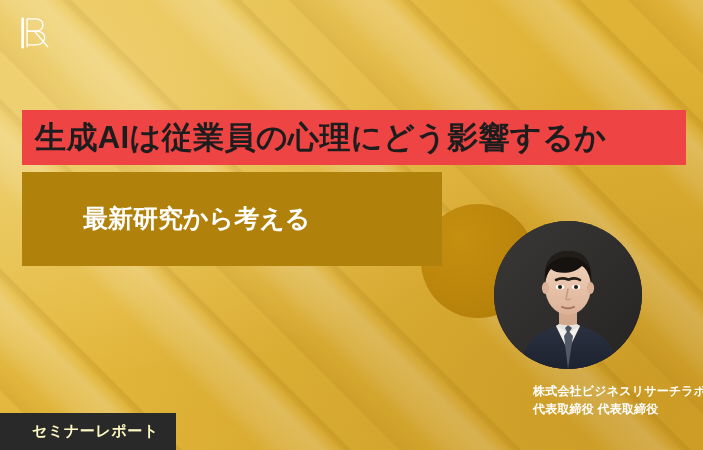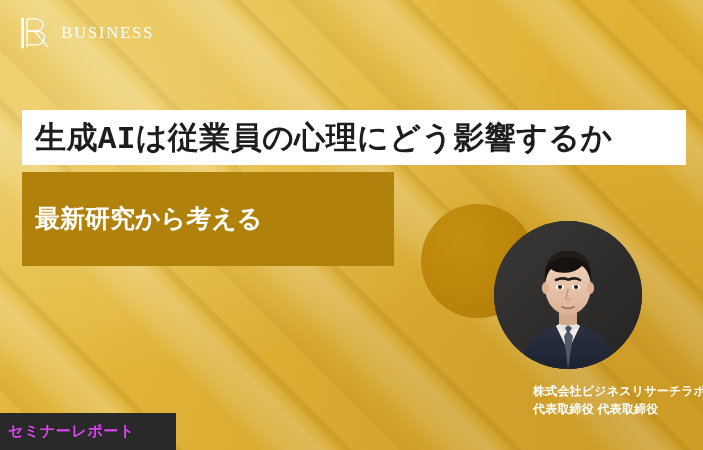--- a/index.html
+++ b/index.html
@@ -100,43 +100,43 @@
     overflow: hidden;
     background: #302E2C;
   }
   .portrait { position:absolute; inset:0; }
 
   
   .title-bar {
     position: absolute;
     left: 22px; top: 110px;
     width: 664px; height: 55px;
-    background: #ffffff;
-    display: flex;
-    align-items: center;
-    font-family: Liberation Mono, monospace;
+    background: #ef4444;
+    display: flex;
+    align-items: center;
   }
   .title-text {
     margin-left: 13px;
     font-size: 31px;
     font-weight: 700;
     color: #1d1d1d;
     letter-spacing: 0.4px;
     white-space: nowrap;
   }
 
   
   .subtitle-box {
     position: absolute;
     left: 22px; top: 172px;
     width: 372px; height: 94px;
     background: #B0810B;
     display: flex;
     flex-direction: column;
     justify-content: center;
+    padding-left: 48px;
   }
   .subtitle-line {
     margin-left: 13px;
     font-size: 25px;
     font-weight: 700;
     color: #ffffff;
     line-height: 1.42;
     white-space: nowrap;
   }
 
@@ -170,24 +170,24 @@
   
   .badge {
     position: absolute;
     left: 0; top: 413px;
     width: 176px; height: 37px;
     background: #292929;
     display: flex;
     align-items: center;
   }
   .badge-text {
-    margin-left: 8px;
+    margin-left: 32px;
     font-size: 15px;
     font-weight: 700;
-    color: #d946ef;
+    color: #fef9c3;
     letter-spacing: 0.6px;
     white-space: nowrap;
   }
 </style>
 </head>
 <body>
 
 <div id="poster">
 
   <div class="bg-base"></div>
@@ -200,21 +200,20 @@
       <g fill="none" stroke="#ffffff" stroke-width="2.4">
         <path d="M8 8 L8 58"></path>
         <path d="M16 8 L16 58"></path>
         <path d="M16 8 L30 8 C40 8 44 13 44 19 C44 25 39 30 30 30 L16 30"></path>
         <path d="M16 30 L32 30 C42 30 47 35 47 41 C47 49 40 54 31 54 L16 54"></path>
         <path d="M30 31 L53 58"></path>
       </g>
       <path d="M6 6 L6 60 L10.5 60 L10.5 6 Z" fill="#ffffff"></path>
     </svg>
     <div class="logo-words">
-      <span class="logo-line">BUSINESS</span>
     </div>
   </div>
 
   <div class="circle-gold"></div>
 
   <div class="circle-photo">
     <svg class="portrait" viewBox="0 0 148 148" preserveAspectRatio="xMidYMid slice" aria-hidden="true">
       <defs>
         <linearGradient id="bgdark" x1="0" y1="0" x2="1" y2="1">
           <stop offset="0%" stop-color="#3a3836"></stop>

